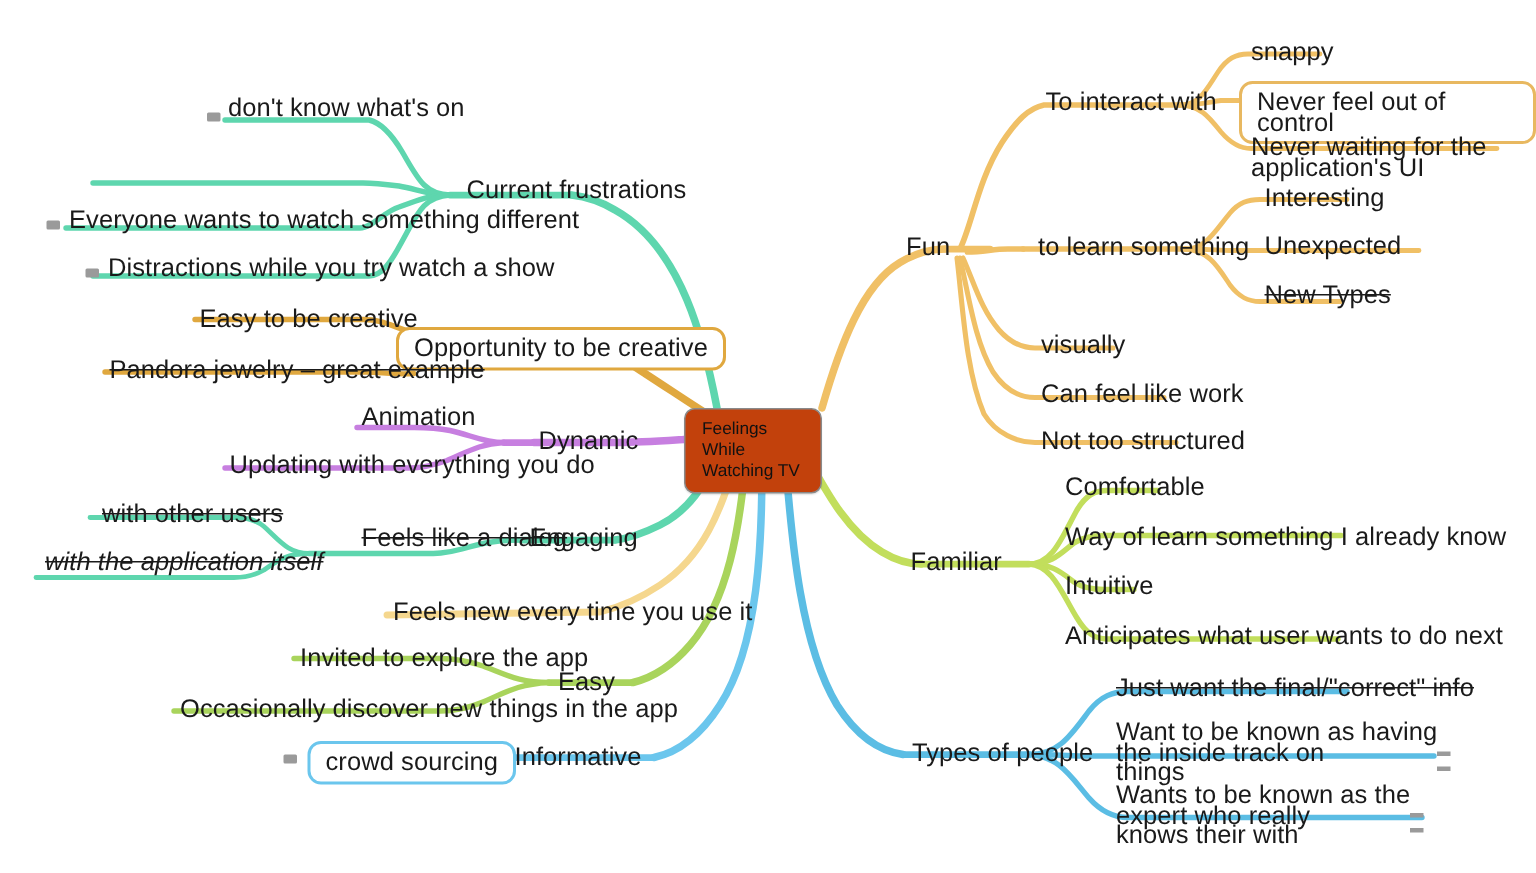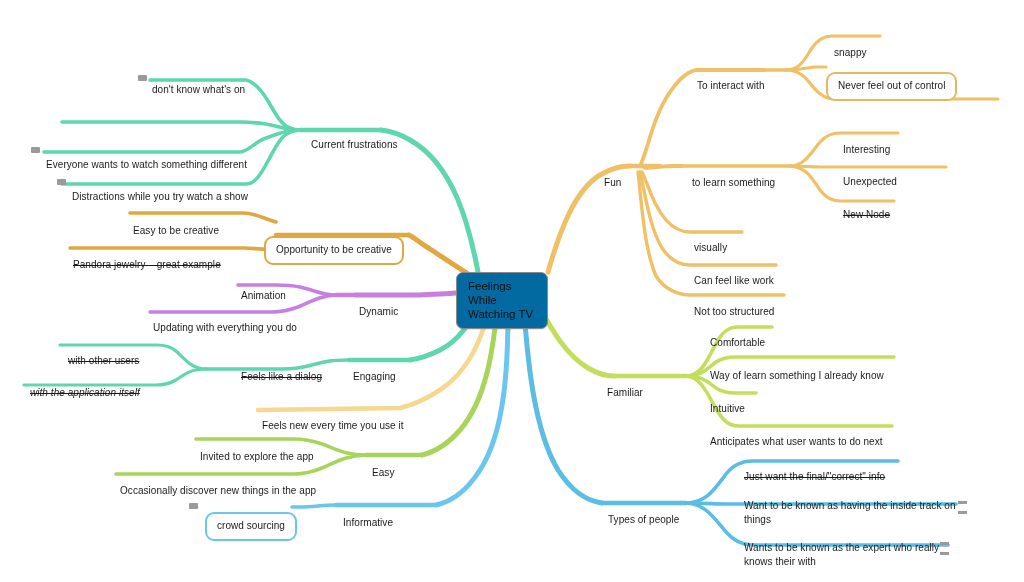--- a/index.html
+++ b/index.html
@@ -7,40 +7,39 @@
     width:1024px;height:582px;
     background:#ffffff;
     font-family:"Liberation Sans","DejaVu Sans",sans-serif;
     overflow:hidden;
     position:relative;
   }
   #map{position:absolute;left:0;top:0;width:1024px;height:582px;}
   svg.links{position:absolute;left:0;top:0;width:1024px;height:582px;}
   .node-label{
     position:absolute;
-    font-size:10px;
+    font-size:17px;
     color:#1a1a1a;
     line-height:13.5px;
     white-space:pre-line;
     letter-spacing:0.05px;
-    margin-top:18px;
   }
   .node-label.strike{text-decoration:line-through;}
   .node-label.boxed{
     border:2px solid var(--bc,#e8b860);
     border-radius:9px;
     padding:5px 10px 6px 10px;
     background:#fff;
     box-sizing:border-box;
   }
   .root-node{
     position:absolute;
     border:1px solid #8a8a8a;
     border-radius:7px;
-    background:#0369a1;
+    background:#c2410c;
     font-size:11.5px;
     line-height:14px;
     color:#111;
     padding:6px 11px 7px 11px;
     text-align:left;
     box-sizing:border-box;
     box-shadow:0 1px 1px rgba(0,0,0,0.10);
     white-space:pre-line;
   }
   .marker{
@@ -214,28 +213,29 @@
   <div class="node-label boxed" style="left:205px;top:494px;--bc:#6BC6ED;">crowd sourcing</div>
 
   <div class="node-label" style="left:604px;top:158px;">Fun</div>
 
   <div class="node-label" style="left:697px;top:61px;">To interact with</div>
 
   <div class="node-label" style="left:834px;top:28px;">snappy</div>
 
   <div class="node-label boxed" style="left:826px;top:54px;--bc:#E8B860;">Never feel out of control</div>
 
+  <div class="node-label" style="left:834px;top:91px;">Never waiting for the application's UI</div>
 
   <div class="node-label" style="left:692px;top:158px;">to learn something</div>
 
   <div class="node-label" style="left:843px;top:125px;">Interesting</div>
 
   <div class="node-label" style="left:843px;top:157px;">Unexpected</div>
 
-  <div class="node-label strike" style="left:843px;top:190px;">New Node</div>
+  <div class="node-label strike" style="left:843px;top:190px;">New Types</div>
 
   <div class="node-label" style="left:694px;top:223px;">visually</div>
 
   <div class="node-label" style="left:694px;top:256px;">Can feel like work</div>
 
   <div class="node-label" style="left:694px;top:287px;">Not too structured</div>
 
   <div class="node-label" style="left:607px;top:368px;">Familiar</div>
 
   <div class="node-label" style="left:710px;top:318px;">Comfortable</div>

